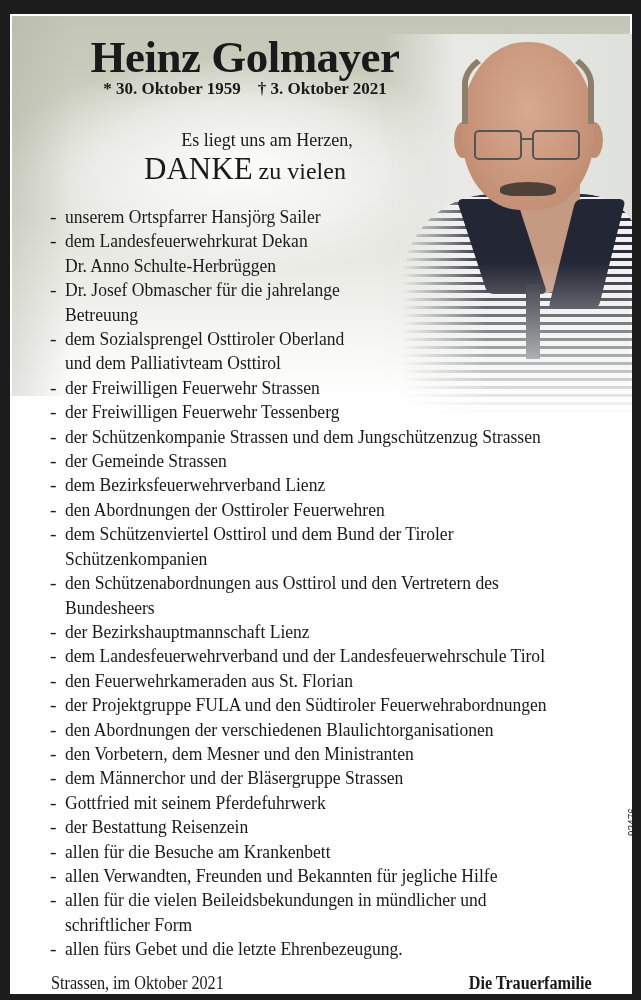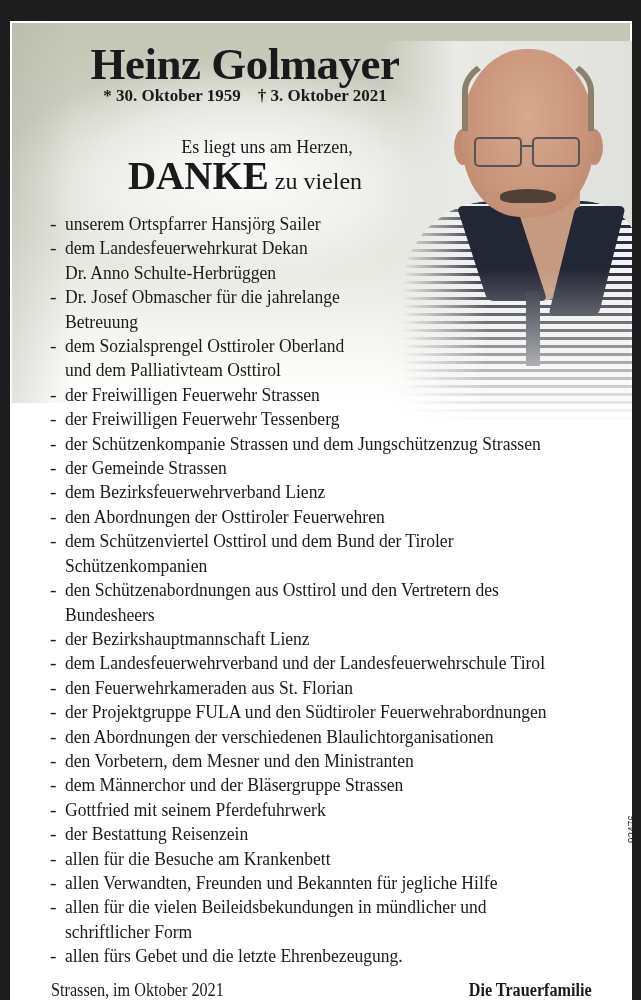--- a/index.html
+++ b/index.html
@@ -1,20 +1,20 @@
 <!DOCTYPE html>
 <html><head>
 <meta charset="utf-8">
 <style>
   * { box-sizing: border-box; margin: 0; padding: 0; }
   html, body { width: 641px; height: 1000px; overflow: hidden; background: #1c1c1c; }
   body { position: relative; font-family: "Liberation Serif", "DejaVu Serif", serif; color: #1a1a1a; }
 
   .card {
-    position: absolute; left: 10px; top: 21px; width: 622px; height: 980px;
+    position: absolute; left: 10px; top: 14px; width: 622px; height: 980px;
     background: #ffffff; overflow: hidden;
   }
   .card-inner {
     position: absolute; left: 2px; top: 2px; right: 2px; bottom: 2px;
     background:
       radial-gradient(ellipse 240px 110px at 230px 150px, rgba(255,255,255,0.95) 0%, rgba(255,255,255,0.55) 60%, rgba(255,255,255,0) 100%),
       linear-gradient(to bottom, #c3c6b6 0px, #cfd1c4 120px, #e4e5dd 220px, #f6f6f3 320px, #ffffff 380px, #ffffff 100%);
   }
   .card-inner::after {
     content: ""; position: absolute; left: 0; top: 0; width: 60px; height: 380px;
@@ -78,21 +78,21 @@
     font-size: 17px; font-weight: bold; line-height: 22px; white-space: pre;
   }
   .intro1 {
     position: absolute; left: 0; width: 470px; top: 111px; text-align: center;
     font-size: 18px; line-height: 30px; padding-left: 44px;
   }
   .intro2 {
     position: absolute; left: 0; width: 470px; top: 138px; text-align: center;
     font-size: 24px; line-height: 34px;
   }
-  .intro2 .danke { font-size: 39px; font-weight: bold; }
+  .intro2 .danke { font-size: 31px; font-weight: normal; }
 
   .list {
     position: absolute; left: 40px; top: 191px; width: 580px; list-style: none;
   }
   .list li {
     position: relative; font-size: 19.5px; line-height: 24.4px; padding-left: 15px;
     white-space: nowrap; transform-origin: left center;
   }
   .list li .dash { position: absolute; left: 0; top: 0; }
   .list li .line { display: block; transform: scaleX(0.9); transform-origin: left center; }

